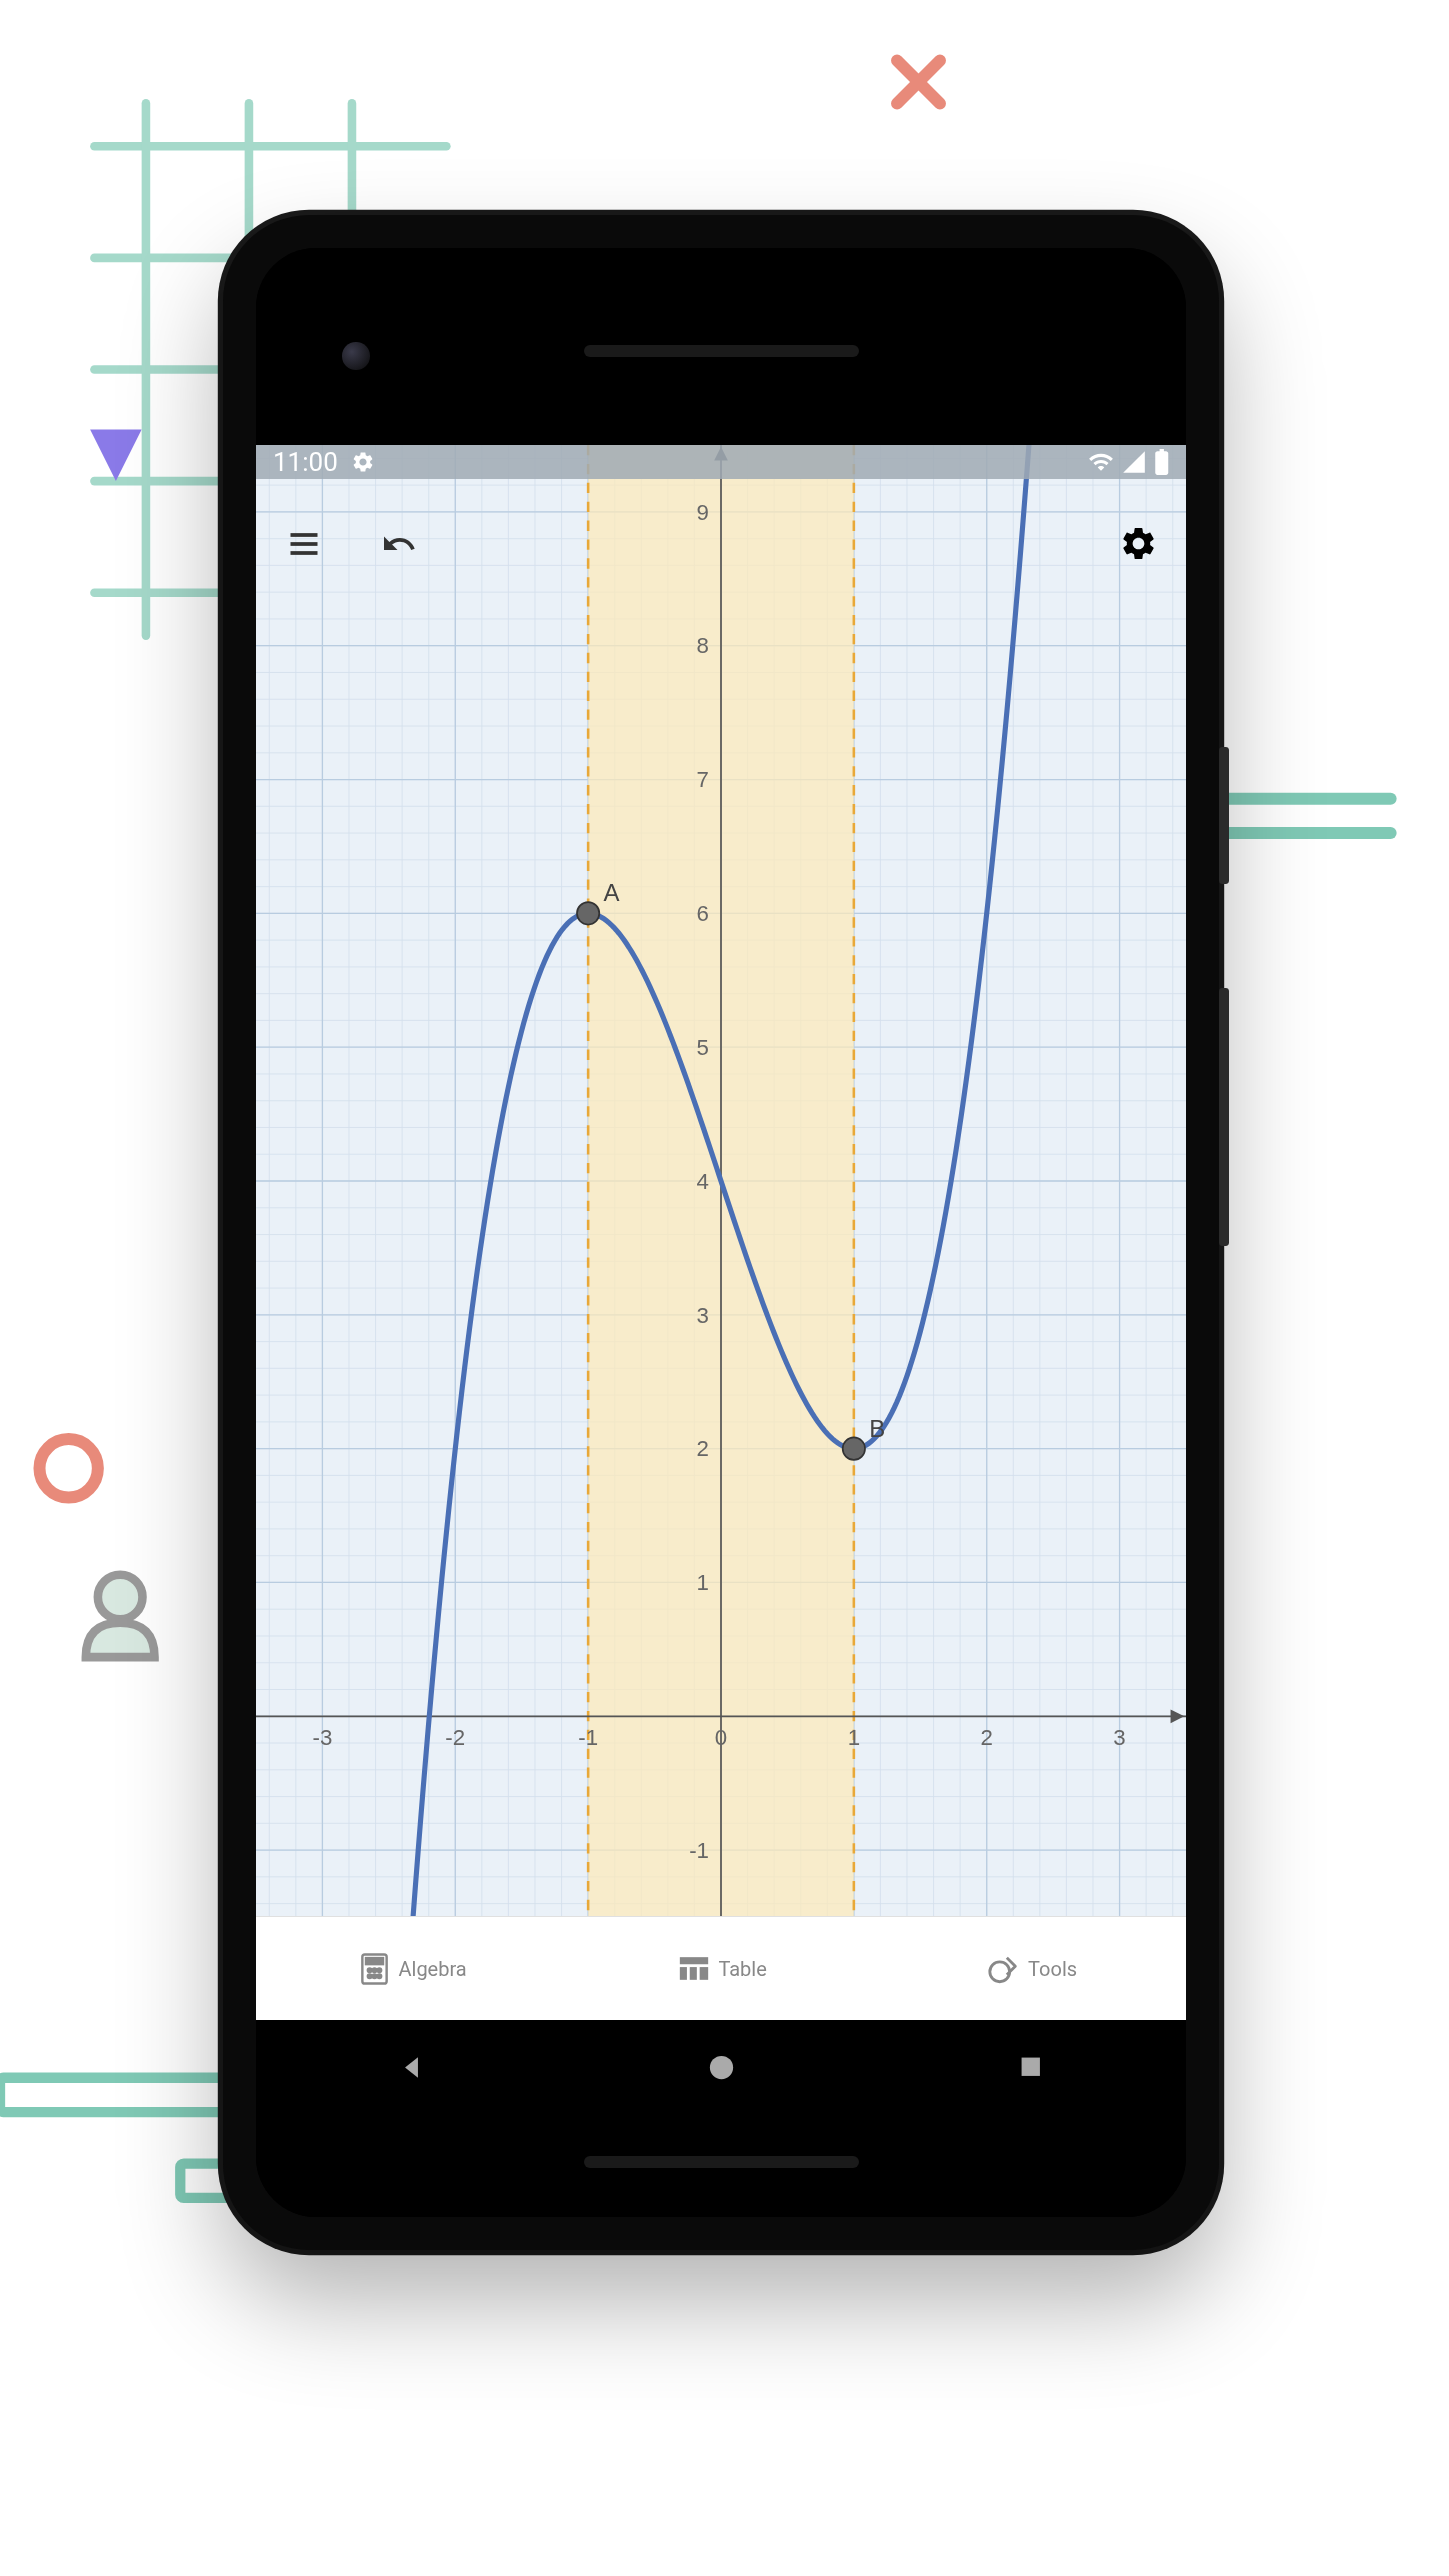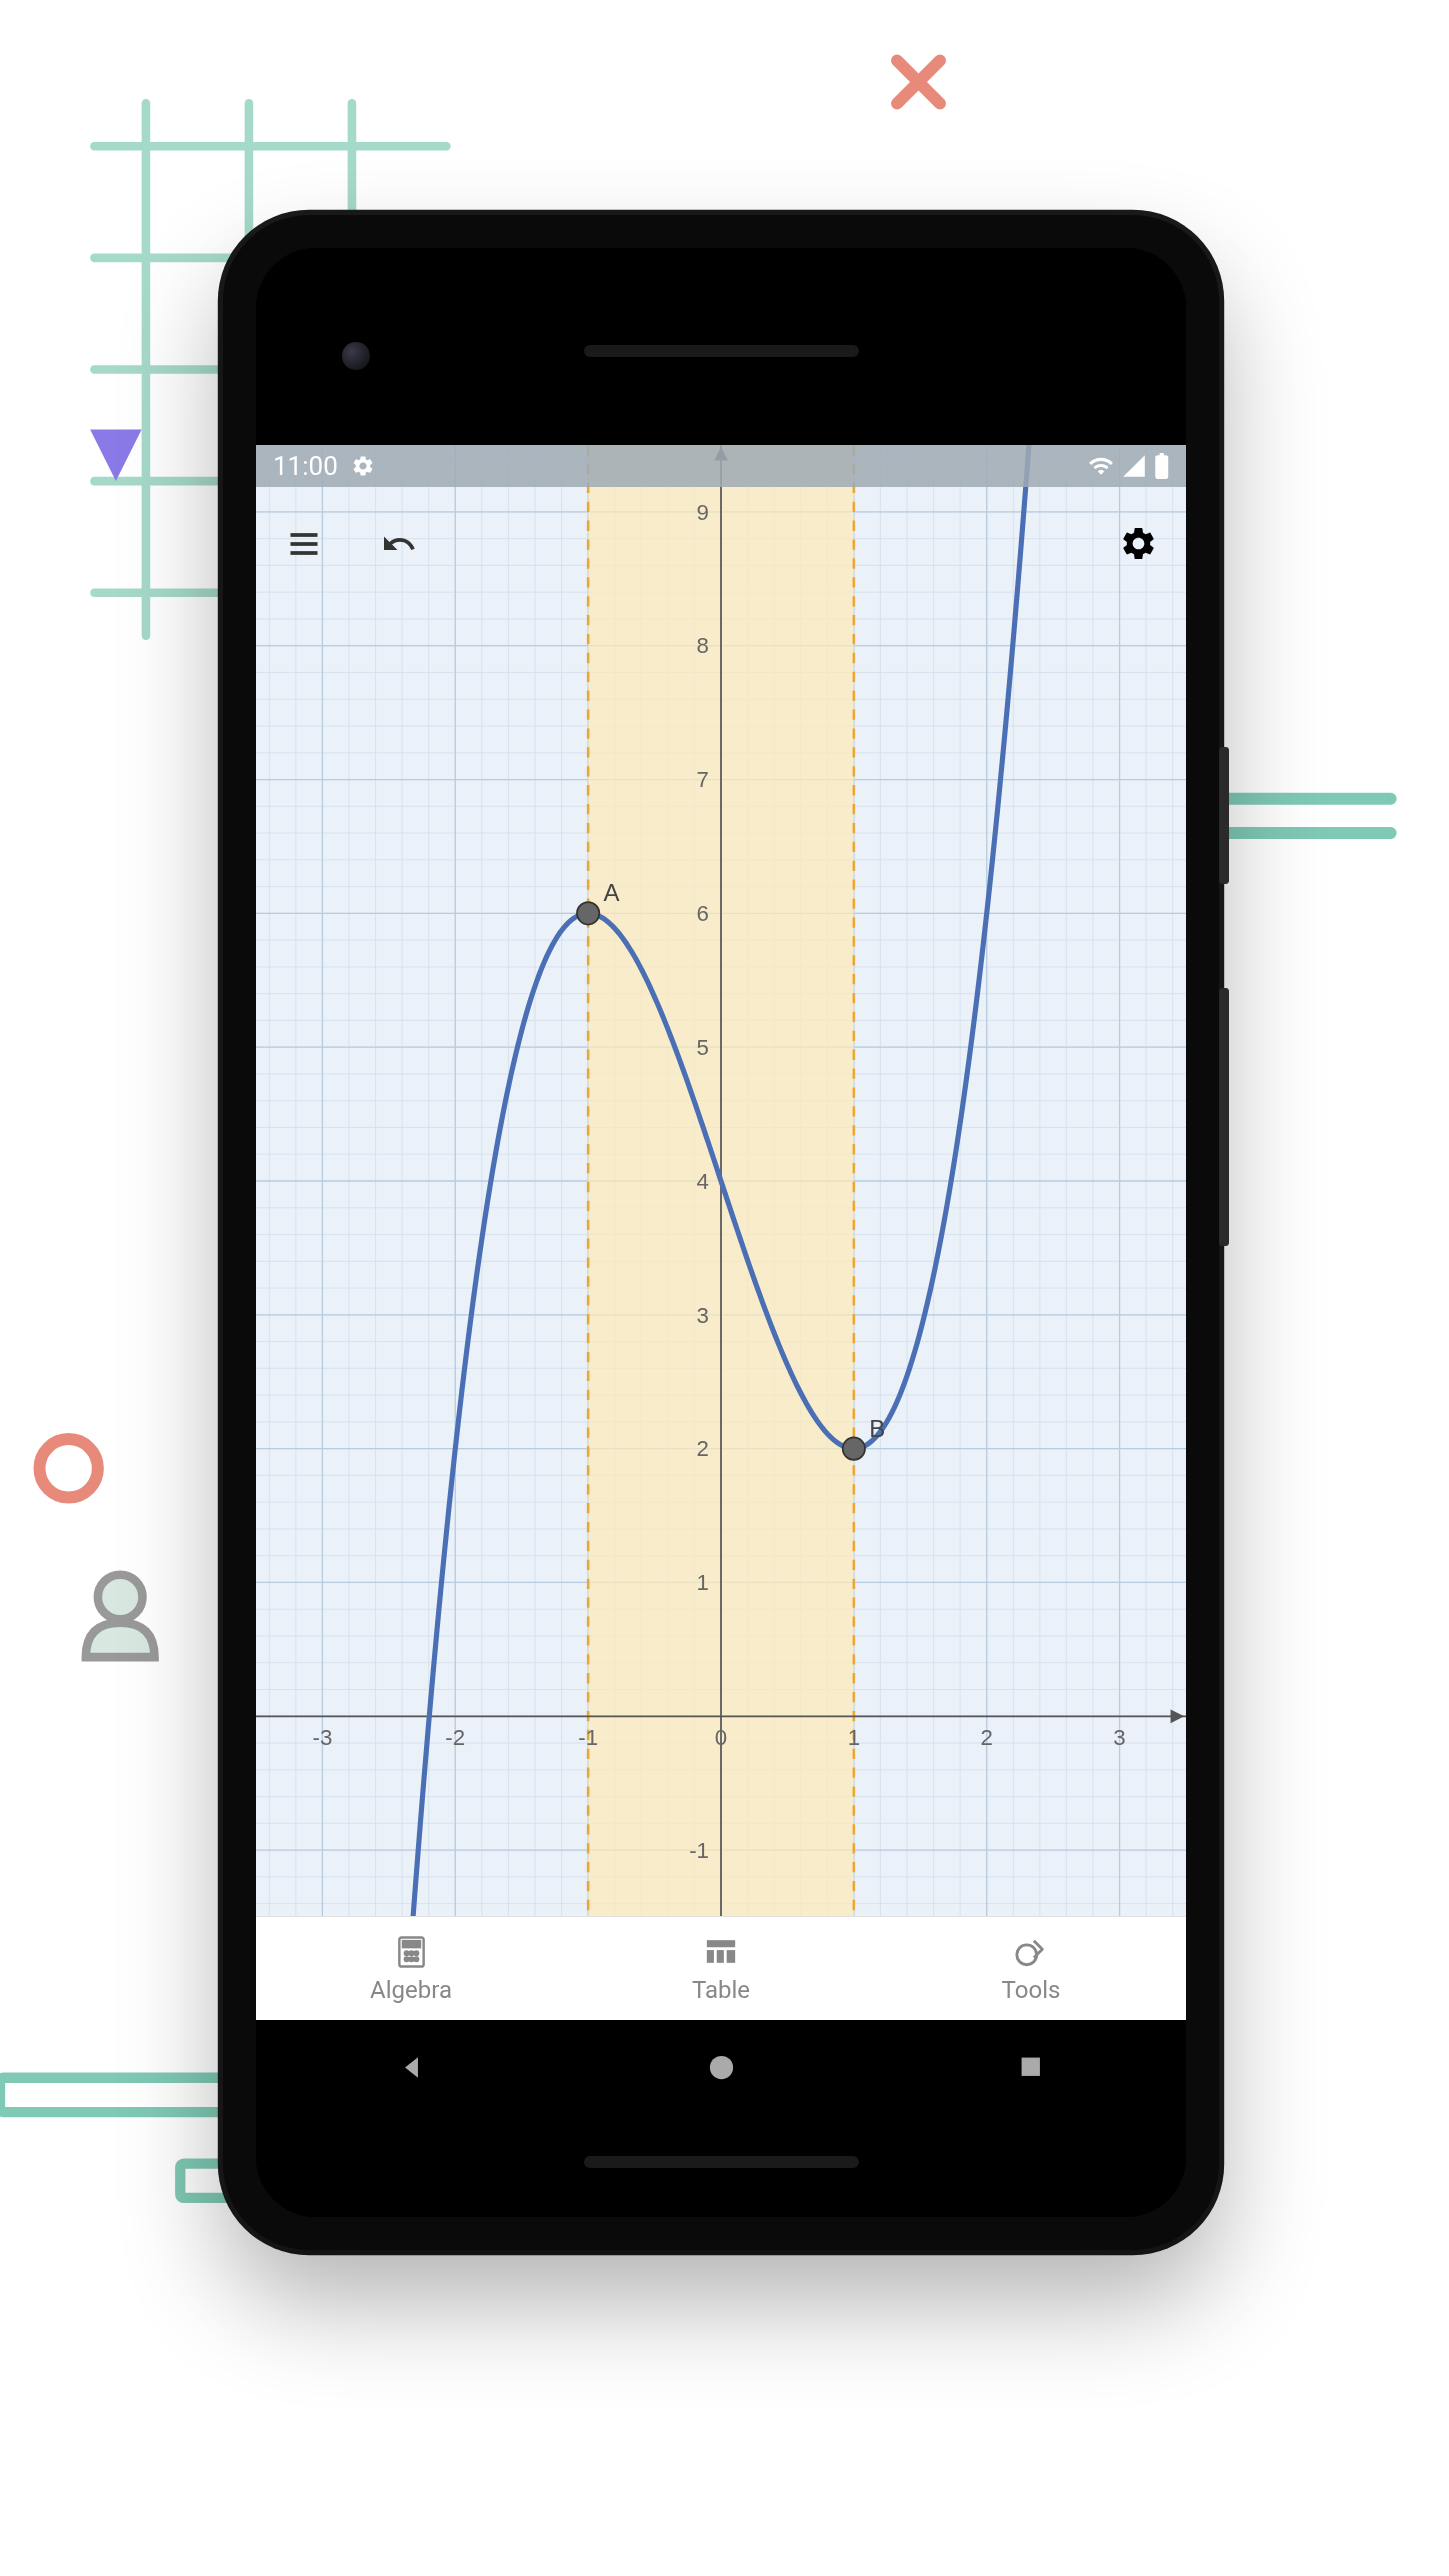--- a/index.html
+++ b/index.html
@@ -6,29 +6,29 @@
 .bg-decorations{position:absolute;inset:0;z-index:0;pointer-events:none}
 .phone{position:absolute;left:223px;top:215px;width:996px;height:2035px;background:#0a0a0a;border-radius:86px;z-index:10;box-shadow:0 52px 103px rgba(0,0,0,0.3),0 0 0 5.2px #1a1a1a}
 .phone-side-btn{position:absolute;background:#2a2a2a;border-radius:3.4px}
 .phone-side-btn.b1{right:-10.3px;top:532px;width:10.3px;height:137px}
 .phone-side-btn.b2{right:-10.3px;top:773px;width:10.3px;height:258px}
 .phone-inner{position:absolute;left:33px;top:33px;right:33px;bottom:33px;background:#000;border-radius:60px;overflow:hidden}
 .phone-top{position:absolute;top:0;left:0;right:0;height:197px;background:#000;display:flex;align-items:center;justify-content:center}
 .speaker{width:275px;height:12px;background:#1a1a1a;border-radius:6px;margin-top:8.6px}
 .camera{position:absolute;left:86px;top:94px;width:27.5px;height:27.5px;border-radius:50%;background:radial-gradient(circle at 35% 35%,#3a3a4a,#0a0a0a)}
 .screen{position:absolute;top:197px;left:0;right:0;bottom:197px;background:#e8f0f8}
-.status-bar{position:absolute;top:0;left:0;right:0;height:42px;background:rgba(160,170,180,0.85);display:flex;align-items:center;padding:0 17px;color:#fff;font-size:26px;z-index:5}
+.status-bar{position:absolute;top:0;left:0;right:0;height:34px;background:rgba(160,170,180,0.85);display:flex;align-items:center;padding:0 17px;color:#fff;font-size:26px;z-index:5}
 .status-left{display:flex;align-items:center;gap:13.7px}
 .status-right{margin-left:auto;display:flex;align-items:center;gap:6.9px}
 .graph-area{position:absolute;top:0;left:0;right:0;bottom:103px;background:#eaf1f8}
 .toolbar{position:absolute;top:60px;left:0;right:0;height:77px;display:flex;align-items:center;padding:0 26px;z-index:4}
 .toolbar-icon{width:43px;height:43px;display:flex;align-items:center;justify-content:center;color:#333;margin-right:52px}
 .toolbar-spacer{flex:1}
 .bottom-tabs{position:absolute;bottom:0;left:0;right:0;height:103px;background:#fff;display:flex;border-top:0.9px solid #e0e0e0}
-.tab{flex:1;display:flex;flex-direction:column;align-items:center;justify-content:center;gap:5.2px;color:#888;font-size:24px}
+.tab{flex:1;display:flex;flex-direction:row;align-items:center;justify-content:center;gap:5.2px;color:#888;font-size:20px}
 .tab-icon{width:38px;height:38px;display:flex;align-items:center;justify-content:center}
 .nav-bar{position:absolute;bottom:0;left:0;right:0;height:103px;background:#000;display:flex;align-items:center;justify-content:space-around}
 .nav-btn{width:38px;height:38px;display:flex;align-items:center;justify-content:center;color:#888}
 .phone-bottom{position:absolute;bottom:0;left:0;right:0;height:197px;background:#000;display:flex;align-items:center;justify-content:center}
 .bottom-speaker{width:275px;height:12px;background:#1a1a1a;border-radius:6px}
 svg{display:block}
 </style>
 </head>
 <body>
 

